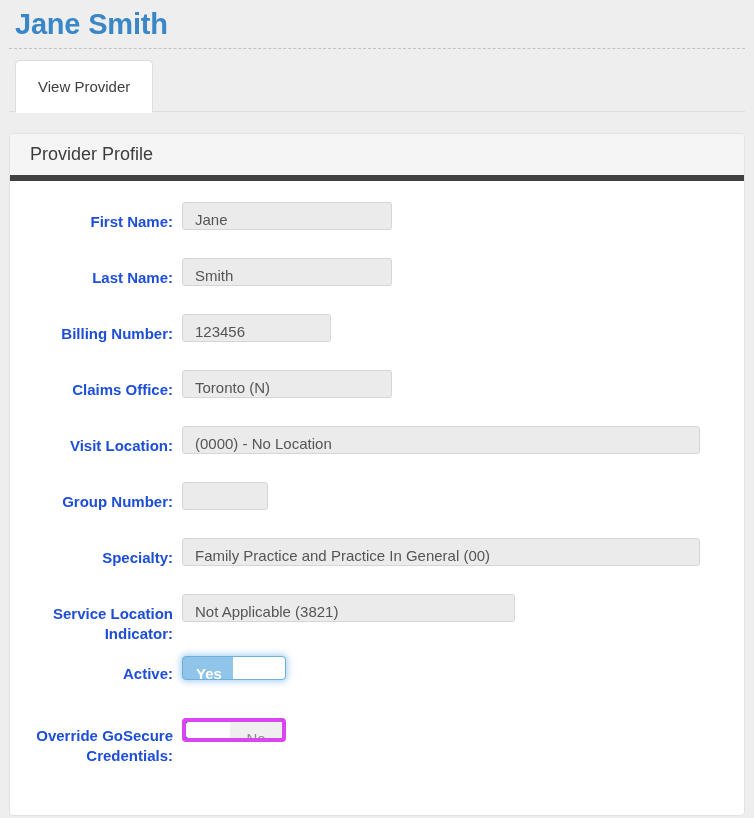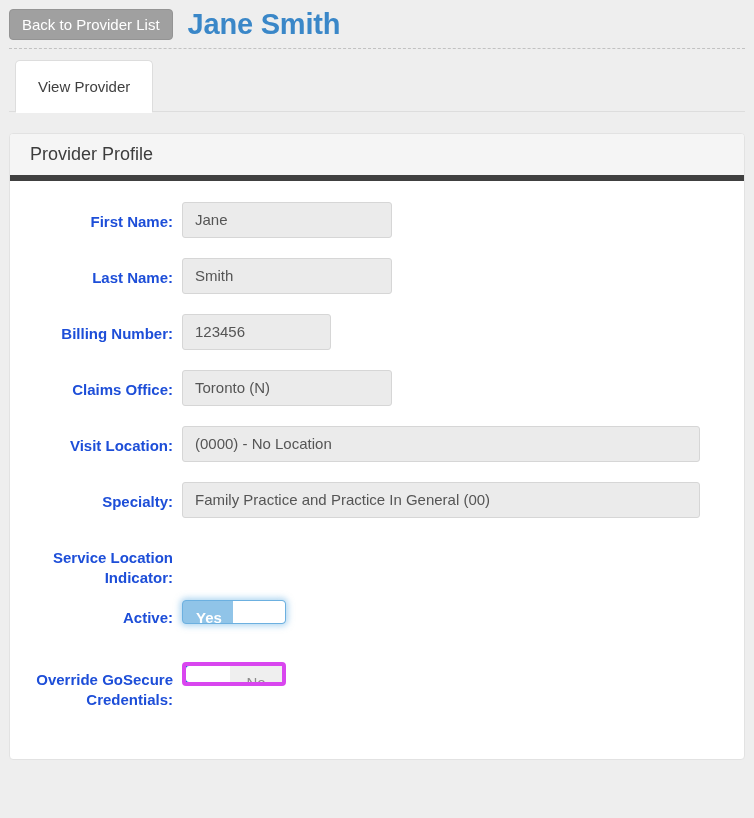--- a/index.html
+++ b/index.html
@@ -149,21 +149,21 @@
     padding-right: 0;
     box-sizing: border-box;
   }
   .form-control-wrap {
     flex: 1 1 auto;
     padding-left: 9px;
     box-sizing: border-box;
   }
   .form-control {
     display: block;
-    height: 36px;
+    height: 28px;
     padding: 0 12px;
     background: #ebebeb;
     border: 1px solid #d6d6d6;
     border-radius: 3px;
     font-size: 15px;
     font-family: "Liberation Sans", sans-serif;
     color: #555555;
     line-height: 34px;
     box-sizing: border-box;
     white-space: nowrap;
@@ -234,21 +234,20 @@
     background: #ffffff;
     border-radius: 3px 0 0 3px;
   }
   .toggle-row .form-label { padding-top: 8px; }
   .toggle-row { margin-bottom: 18px; }
 </style>
 </head>
 <body>
 
 <div class="page-header">
-  <button class="back-button">Back to Provider List</button>
   <h1 class="page-title">Jane Smith</h1>
   <div class="header-rule"></div>
 </div>
 
 <div class="tab-bar">
   <div class="tab">
     <span>View Provider</span>
   </div>
 </div>
 
@@ -286,30 +285,39 @@
       </div>
     </div>
 
     <div class="form-row">
       <div class="form-label">Visit Location:</div>
       <div class="form-control-wrap">
         <div class="form-control w-lg">(0000) - No Location</div>
       </div>
     </div>
 
+    <div class="form-row">
+      <div class="form-label">Group Number:</div>
+      <div class="form-control-wrap">
+        <div class="form-control w-ms"></div>
+      </div>
+    </div>
 
     <div class="form-row">
       <div class="form-label">Specialty:</div>
       <div class="form-control-wrap">
         <div class="form-control w-lg">Family Practice and Practice In General (00)</div>
       </div>
     </div>
 
     <div class="form-row">
       <div class="form-label">Service Location Indicator:</div>
+      <div class="form-control-wrap">
+        <div class="form-control w-md">Not Applicable (3821)</div>
+      </div>
     </div>
 
     <div class="form-row toggle-row">
       <div class="form-label">Active:</div>
       <div class="form-control-wrap">
         <div class="toggle toggle-on">
           <span class="toggle-knob"></span>
           <span class="toggle-label">Yes</span>
         </div>
       </div>

